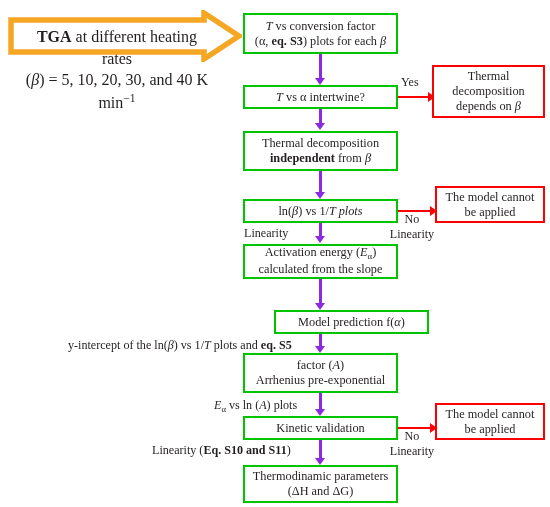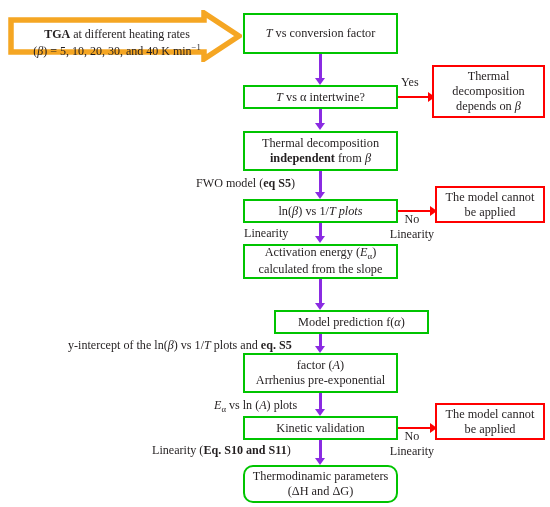--- a/index.html
+++ b/index.html
@@ -46,21 +46,21 @@
     border-top:7px solid #8a2be2;}
   .harrow{position:absolute;width:0;height:0;
     border-top:5px solid transparent;border-bottom:5px solid transparent;
     border-left:7px solid #ff0000;}
 
   
   .banner{position:absolute;left:8px;top:10px;width:234px;height:52px;}
   .banner svg{display:block;}
   .banner-text{
     position:absolute;left:14px;top:16px;width:190px;
-    text-align:center;font-size:12px;line-height:1.35;
+    text-align:center;font-size:16px;line-height:1.35;
   }
 
   i{font-style:italic;}
   b{font-weight:bold;}
   sup{font-size:0.72em;vertical-align:super;}
   sub{font-size:0.72em;vertical-align:sub;}
 </style>
 </head>
 <body>
 
@@ -72,20 +72,21 @@
     </svg>
     <div class="banner-text">
       <div><b>TGA</b><span> at different heating rates</span></div>
       <div>(<i>β</i>)  = 5, 10, 20, 30, and 40 K min<sup>−1</sup></div>
     </div>
   </div>
 
   <div class="box green" style="left:243px;top:13px;width:155px;height:41px;">
     <div class="inner">
       <div><i>T</i> vs conversion factor</div>
+      <div>(α, <b>eq. S3</b>) plots for each <i>β</i></div>
     </div>
   </div>
 
   <div class="vline" style="left:319px;top:54px;height:26px;"></div>
   <div class="varrow" style="left:315.3px;top:78px;"></div>
 
   <div class="box green" style="left:243px;top:85px;width:155px;height:24px;">
     <div class="inner"><span><i>T</i> vs α intertwine?</span></div>
   </div>
 
@@ -104,21 +105,20 @@
   <div class="vline" style="left:319px;top:109px;height:16px;"></div>
   <div class="varrow" style="left:315.3px;top:123px;"></div>
 
   <div class="box green" style="left:243px;top:131px;width:155px;height:40px;">
     <div class="inner">
       <div>Thermal decomposition</div>
       <div><b>independent</b> from <i>β</i></div>
     </div>
   </div>
 
-  <div class="lbl" style="left:196px;top:176px;">FWO model (<b>eq S5</b>)</div>
   <div class="vline" style="left:319px;top:171px;height:23px;"></div>
   <div class="varrow" style="left:315.3px;top:192px;"></div>
 
   <div class="box green" style="left:243px;top:199px;width:155px;height:24px;">
     <div class="inner"><span>ln(<i>β</i>) vs 1/<i>T plots</i></span></div>
   </div>
 
   <div class="hline" style="left:398px;top:209.5px;width:36px;"></div>
   <div class="harrow" style="left:430px;top:205.8px;"></div>
   <div class="lbl c" style="left:382px;top:212px;width:60px;text-align:center;">
@@ -181,20 +181,20 @@
     <div class="inner">
       <div>The model cannot</div>
       <div>be applied</div>
     </div>
   </div>
 
   <div class="lbl" style="left:152px;top:443px;">Linearity (<b>Eq. S10 and S11</b>)</div>
   <div class="vline" style="left:319px;top:440px;height:20px;"></div>
   <div class="varrow" style="left:315.3px;top:458px;"></div>
 
-  <div class="box green" style="left:243px;top:465px;width:155px;height:38px;border-radius:10px;">
+  <div class="box green" style="left:243px;top:465px;width:155px;height:38px;">
     <div class="inner">
       <div>Thermodinamic parameters</div>
       <div>(ΔH and ΔG)</div>
     </div>
   </div>
 
 </div>
 
 </body></html>

